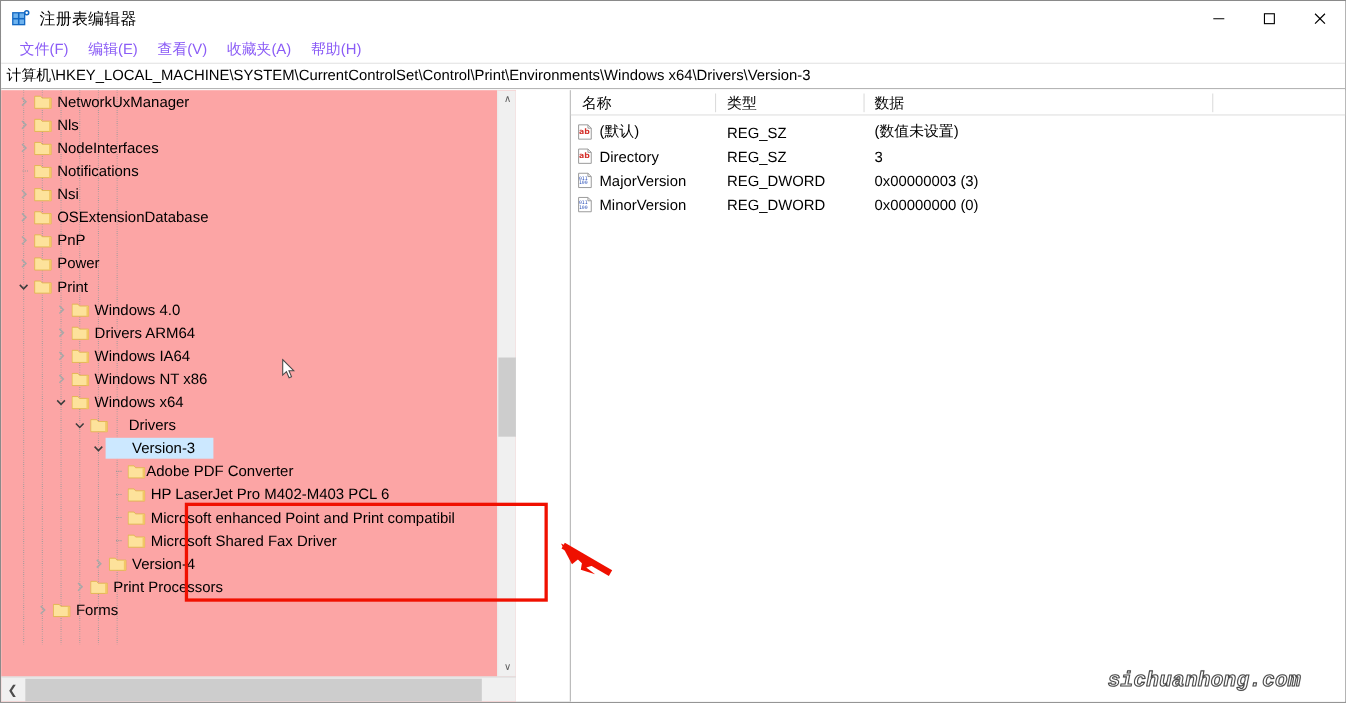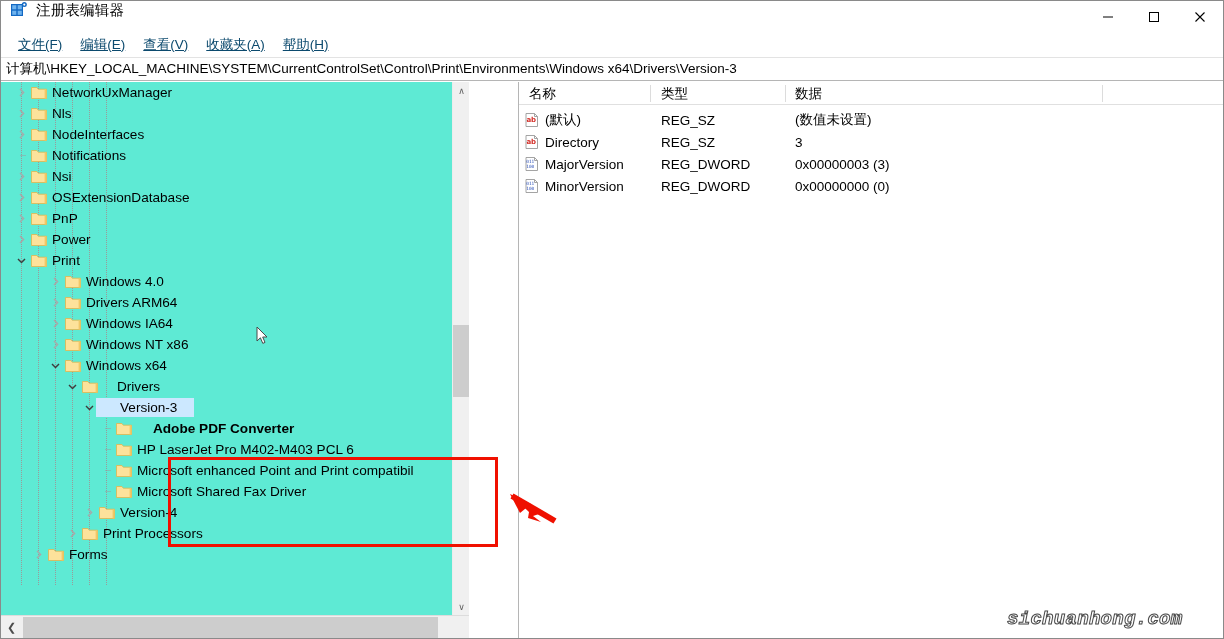--- a/index.html
+++ b/index.html
@@ -15,58 +15,58 @@
     width: 1224px; height: 639px;
     background: #ffffff;
     border: 1px solid #8a8a8a;
     overflow: hidden;
   }
 
   
   .titlebar {
     position: absolute; left: 0; top: 0; width: 1222px; height: 32px;
     background: #ffffff;
-    display: flex; 
+    display: flex; align-items: center;
   }
   .title-icon {
     width: 18px; height: 18px; margin-left: 9px; margin-right: 8px;
     position: relative; flex: none;
   }
   .title-text { font-size: 14.5px; color: #000; letter-spacing: .2px; }
   .win-buttons { position: absolute; right: 0; top: 0; height: 32px; display: flex; }
   .win-btn {
     width: 46px; height: 32px; display: flex; align-items: center; justify-content: center;
     background: transparent;
   }
   .win-btn svg { display: block; }
 
   
   .menubar {
     position: absolute; left: 0; top: 32px; width: 1222px; height: 24px;
     display: flex; align-items: center; background: #ffffff;
     padding-left: 8px;
   }
   .menu-item {
-    font-size: 13.5px; color: #0c4a6e; padding: 2px 9px 3px 9px; white-space: nowrap; text-decoration: underline;
+    font-size: 13.5px; color: #8b5cf6; padding: 2px 9px 3px 9px; white-space: nowrap;
   }
 
   
   .addressbar {
     position: absolute; left: 0; top: 56px; width: 1222px; height: 24px;
     background: #ffffff; border-top: 1px solid #e3e3e3; border-bottom: 1px solid #b5b5b5;
     display: flex; align-items: center; padding-left: 5px;
     font-size: 13.5px; color: #000; white-space: nowrap; overflow: hidden;
   }
 
   
   .panes { position: absolute; left: 0; top: 81px; width: 1222px; height: 556px; }
 
   .tree-pane {
     position: absolute; left: 0; top: 0; width: 468px; height: 556px;
-    background: #5eead4; overflow: hidden; padding-left: 16px;
+    background: #fca5a5; overflow: hidden; padding-left: 16px;
   }
   .tree-clip {
     position: absolute; left: 0; top: 0; width: 495px; height: 533px; overflow: hidden;
   }
   .tree-rows { position: absolute; left: 0; top: 0; width: 495px; }
 
   .trow {
     position: relative; height: 21px; display: flex; align-items: center;
     white-space: nowrap;
   }
@@ -412,21 +412,21 @@
             <div class="trow" style="height: 21px;">
               <div class="chev" style="left: 97px;">
                 <svg width="12" height="21" viewBox="0 0 12 21">
                   <path d="M5.5 10.5 H11" stroke="#9a9a9a" stroke-width="1" stroke-dasharray="1,1"></path>
                 </svg>
               </div>
               <div class="folder" style="left: 115px;"><svg width="17" height="14" viewBox="0 0 17 14">
                   <path d="M0.5 1.5 h5.4 l1.4 1.7 h8.2 v9.3 h-15 z" fill="#fde29b" stroke="#e0b54c" stroke-width="0.8"></path>
                   <path d="M13.6 3.6 h1.9 v8.9 h-1.9 z" fill="#f2c766"></path>
                 </svg></div>
-              <div class="tlabel" style="left: 152px; font-weight: bold;">Adobe PDF Converter</div>
+              <div class="tlabel" style="left: 132px;">Adobe PDF Converter</div>
             </div>
             <div class="trow" style="height: 21px;">
               <div class="chev" style="left: 97px;">
                 <svg width="12" height="21" viewBox="0 0 12 21">
                   <path d="M5.5 10.5 H11" stroke="#9a9a9a" stroke-width="1" stroke-dasharray="1,1"></path>
                 </svg>
               </div>
               <div class="folder" style="left: 115px;"><svg width="17" height="14" viewBox="0 0 17 14">
                   <path d="M0.5 1.5 h5.4 l1.4 1.7 h8.2 v9.3 h-15 z" fill="#fde29b" stroke="#e0b54c" stroke-width="0.8"></path>
                   <path d="M13.6 3.6 h1.9 v8.9 h-1.9 z" fill="#f2c766"></path>

